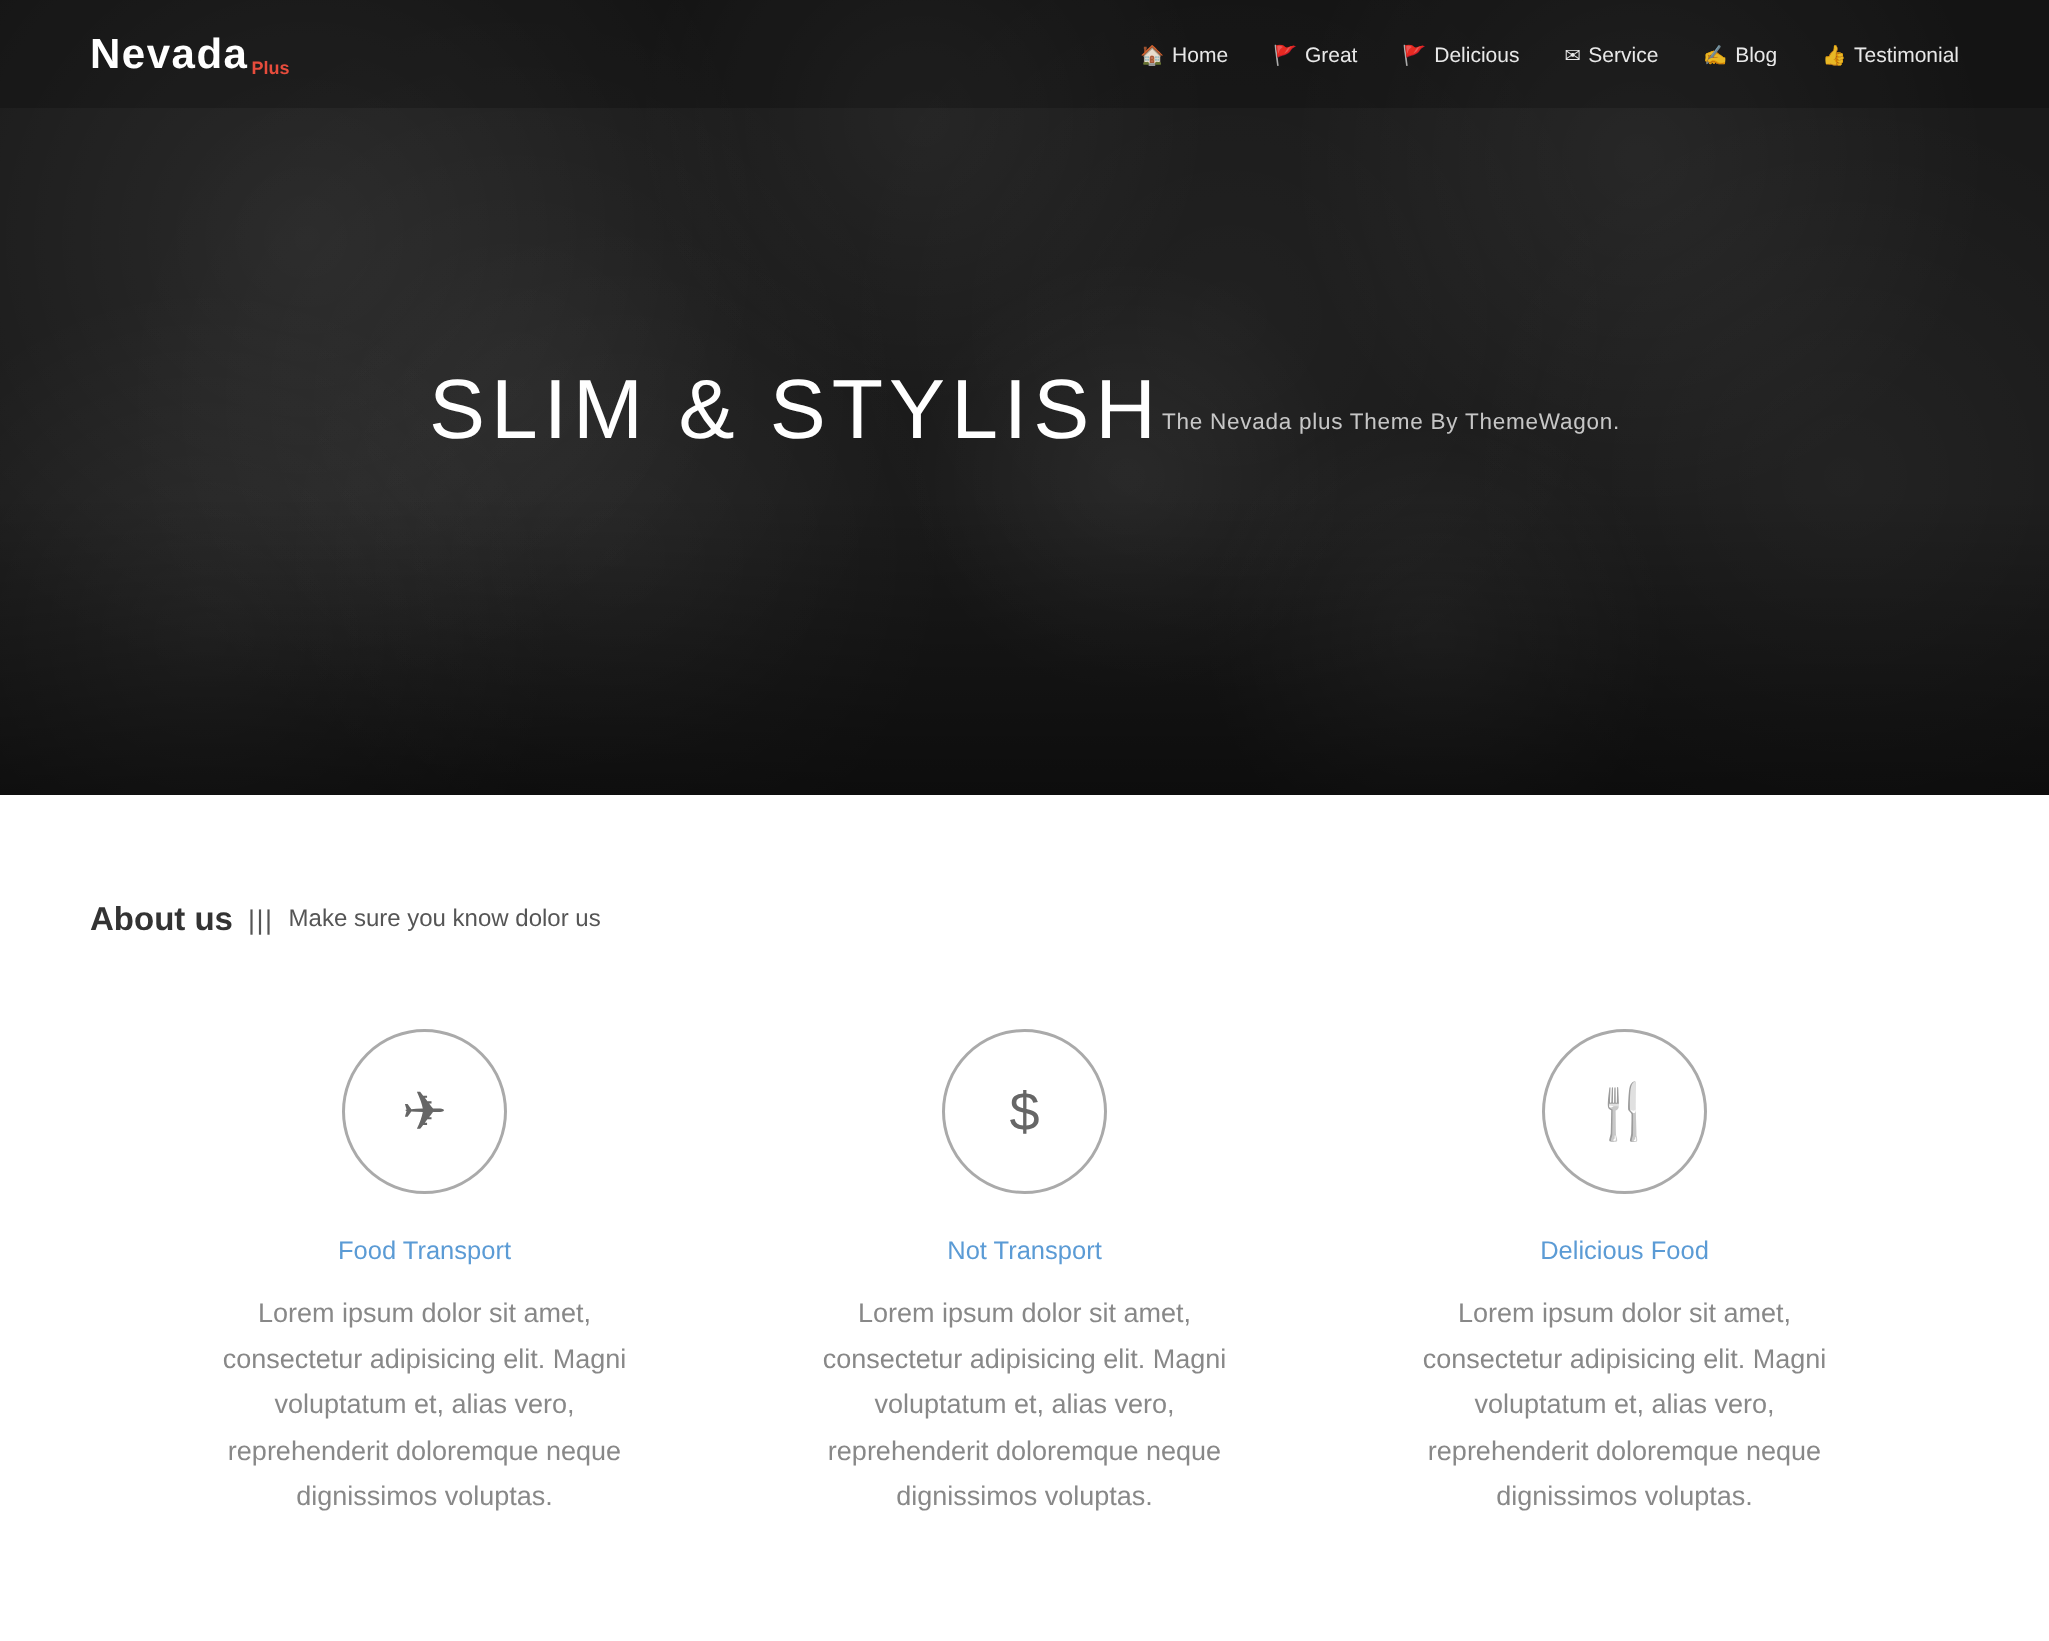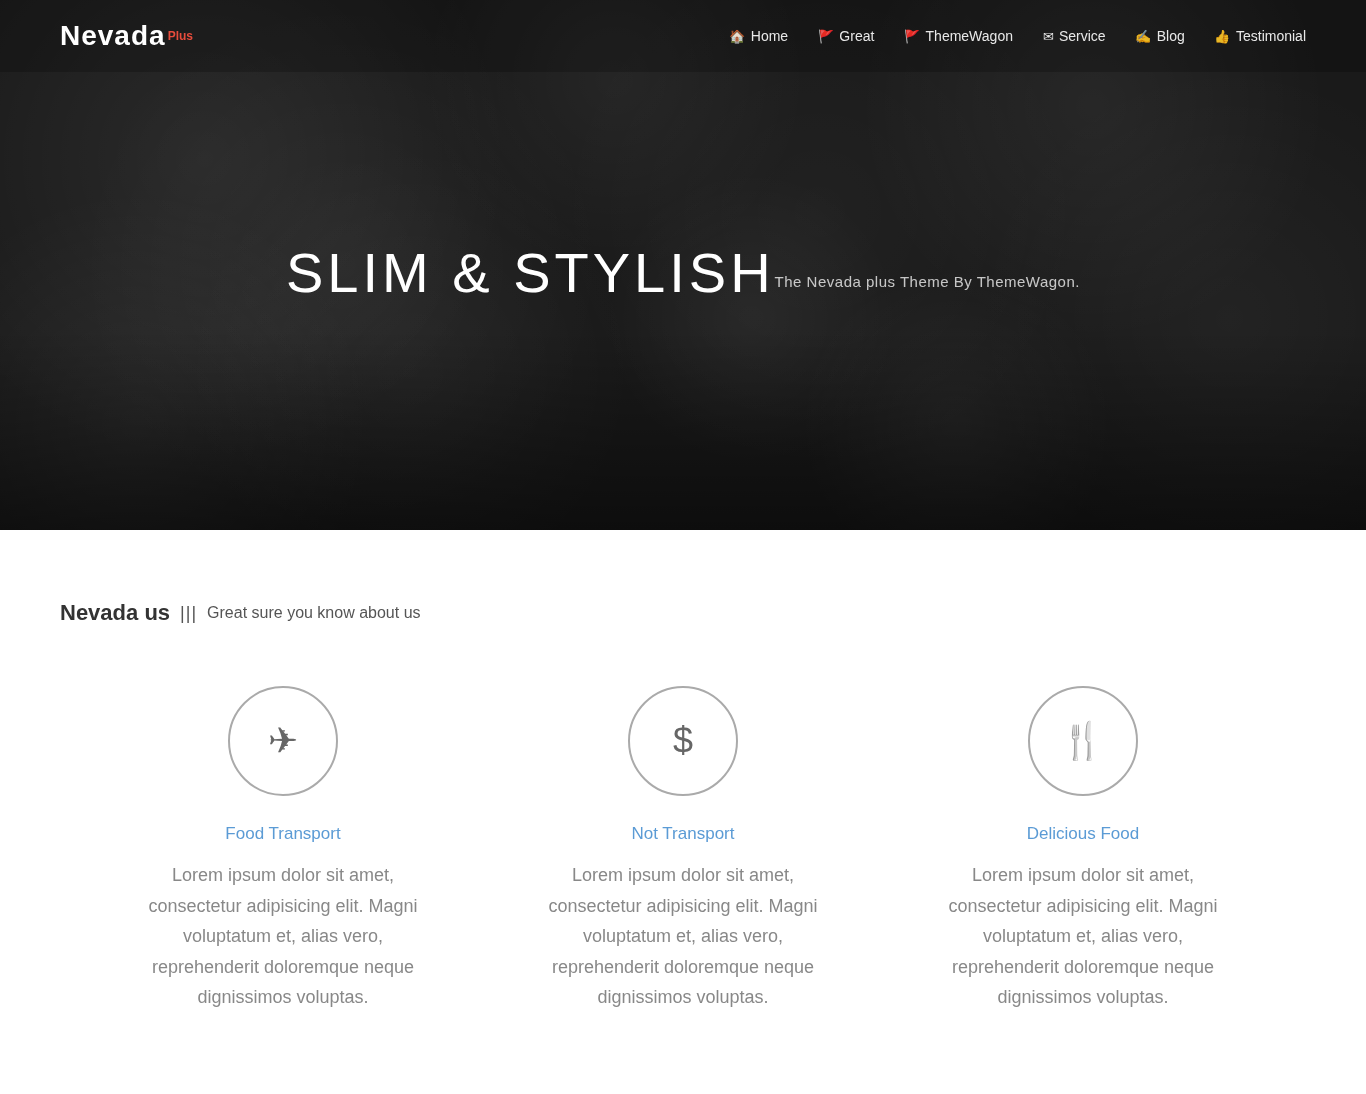--- a/index.html
+++ b/index.html
@@ -52,21 +52,21 @@
       z-index: 10;
       display: flex;
       align-items: center;
       justify-content: space-between;
       padding: 20px 60px;
       background: rgba(0,0,0,0.2);
     }
 
     .nav-logo {
       display: flex;
-      align-items: center;
+      align-items: flex-end;
       gap: 2px;
     }
 
     .nav-logo-main {
       color: #fff;
       font-size: 28px;
       font-weight: 700;
       letter-spacing: 1px;
     }
 
@@ -225,21 +225,21 @@
         </li>
       <li>
           <a href="#">
             <span class="nav-icon">🚩</span>
             <span>Great</span>
           </a>
         </li>
       <li>
           <a href="#">
             <span class="nav-icon">🚩</span>
-            <span>ThemeWagon</span>
+            <span>Delicious</span>
           </a>
         </li>
       <li>
           <a href="#">
             <span class="nav-icon">✉</span>
             <span>Service</span>
           </a>
         </li>
       <li>
           <a href="#">
@@ -259,23 +259,23 @@
   <div class="hero-content">
     <h1 class="hero-title">SLIM &amp; STYLISH</h1>
     <p class="hero-subtitle">The Nevada plus Theme By ThemeWagon.</p>
   </div>
 
 </section>
 
 <section class="about-section">
 
   <div class="about-heading">
-    <span class="about-heading-title">Nevada us</span>
+    <span class="about-heading-title">About us</span>
     <span class="about-heading-divider">|||</span>
-    <span class="about-heading-subtitle">Great sure you know about us</span>
+    <span class="about-heading-subtitle">Make sure you know dolor us</span>
   </div>
 
   <div class="features-grid">
 
     <div class="feature-item">
       <div class="feature-icon-circle">
         <span class="feature-icon">✈</span>
       </div>
       <h3 class="feature-title">Food Transport</h3>
       <p class="feature-desc">Lorem ipsum dolor sit amet, consectetur adipisicing elit. Magni voluptatum et, alias vero, reprehenderit doloremque neque dignissimos voluptas.</p>

